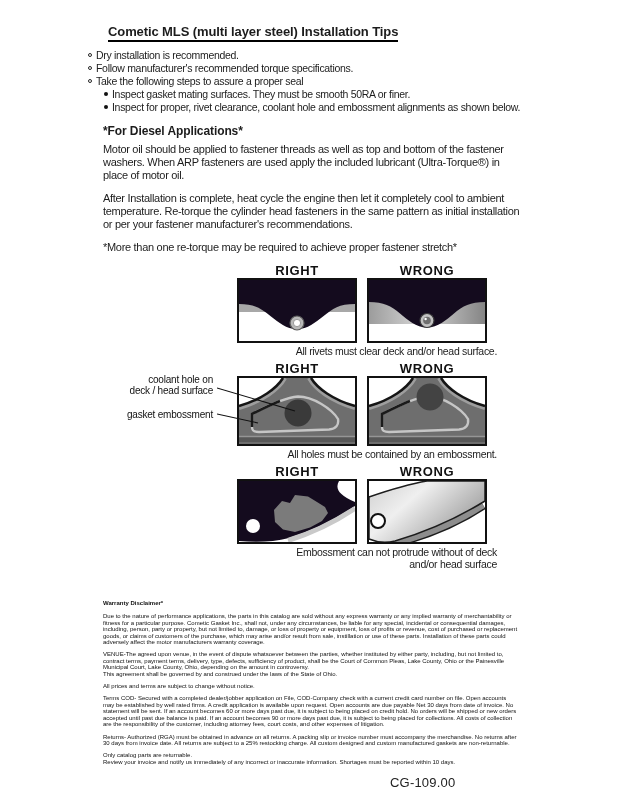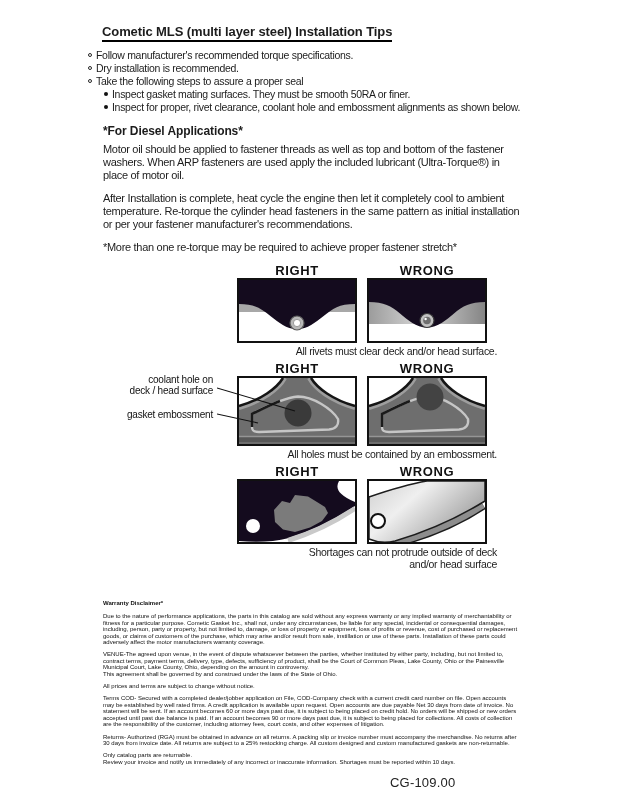--- a/index.html
+++ b/index.html
@@ -9,21 +9,21 @@
     width:618px; height:800px;
     background:#ffffff;
     font-family:"Liberation Sans", sans-serif;
     color:#1c1c1c;
     padding:22px 0 0 88px;
     overflow:hidden;
   }
   
   .title {
     display:inline-block;
-    margin-left:14px;
+    margin-left:20px;
     font-size:13px; font-weight:bold; letter-spacing:-0.1px;
     border-bottom:2px solid #000;
     padding-bottom:1px;
     margin-bottom:7px;
   }
   .bullets { font-size:10.5px; letter-spacing:-0.3px; line-height:13px; }
   .b-row { display:flex; align-items:flex-start; }
   .b-dot {
     flex:0 0 auto;
     width:4px; height:4px; border:1px solid #2a2a2a; border-radius:50%;
@@ -80,25 +80,25 @@
 </head>
 <body>
 
 <div class="page">
 
   <div class="title">Cometic MLS (multi layer steel) Installation Tips</div>
 
   <div class="bullets">
     <div class="b-row">
       <span class="b-dot"></span>
-      <span>Follow manufacturer's recommended torque specifications.</span>
+      <span>Dry installation is recommended.</span>
     </div>
     <div class="b-row">
       <span class="b-dot"></span>
-      <span>Dry installation is recommended.</span>
+      <span>Follow manufacturer's recommended torque specifications.</span>
     </div>
     <div class="b-row">
       <span class="b-dot"></span>
       <span>Take the following steps to assure a proper seal</span>
     </div>
     <div class="b-row b-sub">
       <span class="b-dot-filled"></span>
       <span>Inspect gasket mating surfaces.  They must be smooth 50RA or finer.</span>
     </div>
     <div class="b-row b-sub">
@@ -228,21 +228,21 @@
         </defs>
         <rect x="1" y="1" width="118" height="63" fill="#fff"></rect>
         <path d="M116,26 C92,42 62,55 28,64" stroke="#1c1c1c" stroke-width="9.5" fill="none"></path>
         <path d="M116,26 C92,42 62,55 28,64" stroke="#8d8d8d" stroke-width="6.5" fill="none"></path>
         <path d="M2,18 C28,9 48,4 60,2 L118,2 V22 C92,38 62,52 28,62 C18,64.5 9,63 2,60 Z" fill="url(#gradDeck3)" stroke="#1c1c1c" stroke-width="1.5"></path>
         <circle cx="11" cy="42" r="7" fill="#fff" stroke="#111" stroke-width="2"></circle>
         <rect x="1" y="1" width="118" height="63" fill="none" stroke="#111" stroke-width="2"></rect>
       </svg>
     </div>
     <div class="figcaption">
-      <div>Shortages can not protrude outside of deck</div>
+      <div>Embossment can not protrude without of deck</div>
       <div>and/or head surface</div>
     </div>
   </div>
 
   
   <div class="disclaimer">
     <div class="dh">Warranty Disclaimer*</div>
     <p>Due to the nature of performance applications, the parts in this catalog are sold without any express warranty or any implied warranty of merchantability or fitness for a particular purpose.  Cometic Gasket Inc., shall not, under any circumstances, be liable for any special, incidental or consequential damages, including, person, party or property, but not limited to, damage, or loss of property or equipment, loss of profits or revenue, cost of purchased or replacement goods, or claims of customers of the purchase, which may arise and/or result from sale, instillation or use of these parts.  Installation of these parts could adversely affect the motor manufacturers warranty coverage.</p>
     <p class="tight">VENUE-The agreed upon venue, in the event of dispute whatsoever between the parties, whether instituted by either party, including, but not limited to, contract terms, payment terms, delivery, type, defects, sufficiency of product, shall be the Court of Common Pleas, Lake County, Ohio or the Painesville Municipal Court, Lake County, Ohio, depending on the amount in controversy.</p>
     <p>This agreement shall be governed by and construed under the laws of the State of Ohio.</p>

